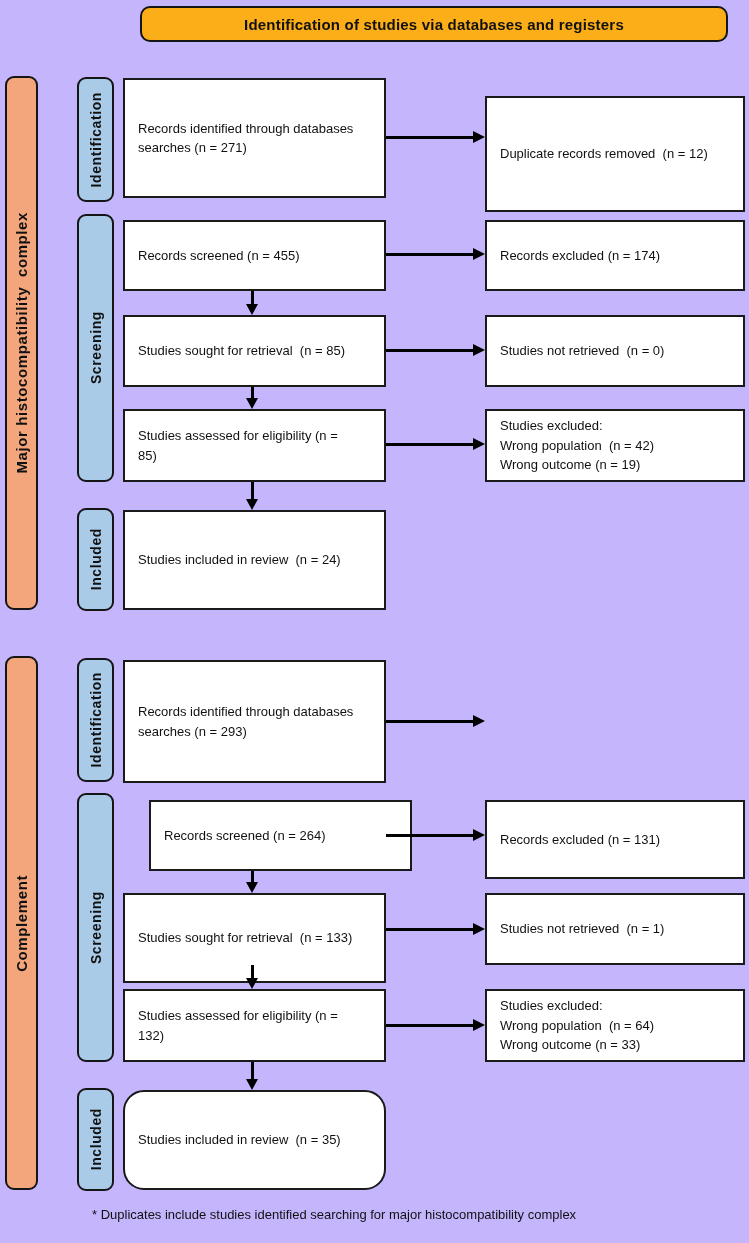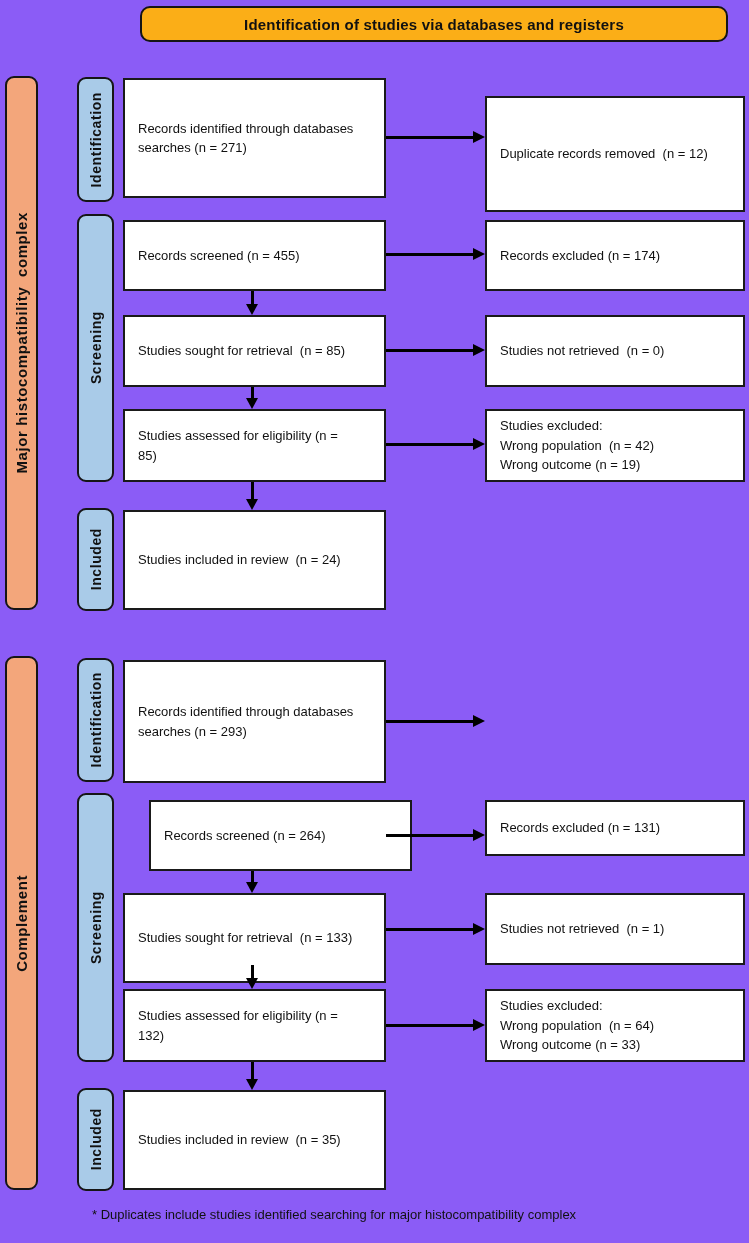--- a/index.html
+++ b/index.html
@@ -1,17 +1,17 @@
 <!DOCTYPE html>
 <html><head>
 <meta charset="utf-8">
 <style>
   html,body{margin:0;padding:0;background:#fff;}
   #figure{
-    position:relative;width:749px;height:1243px;background:#8b5cf6;
+    position:relative;width:749px;height:1243px;background:#c4b5fd;
     font-family:"Liberation Sans","DejaVu Sans",sans-serif;color:#111;
     overflow:hidden;
   }
   
   .banner{
     position:absolute;left:140px;top:6px;width:588px;height:36px;
     background:#FBAE17;border:2.5px solid #151515;border-radius:10px;
     display:flex;align-items:center;justify-content:center;
     font-weight:bold;font-size:15px;letter-spacing:.2px;box-sizing:border-box;
   }
@@ -145,25 +145,25 @@
   <div class="box lbox" style="top:800px;height:71px;margin-left:26px;">
     <div class="txt">Records screened (n = 264)</div>
   </div>
   <div class="box lbox" style="top:893px;height:90px;">
     <div class="txt">Studies sought for retrieval  (n = 133)</div>
   </div>
   <div class="box lbox" style="top:989px;height:73px;">
     <div class="txt">Studies assessed for eligibility (n =
 132)</div>
   </div>
-  <div class="box lbox" style="top:1090px;height:100px;">
+  <div class="box lbox" style="top:1090px;height:100px;border-radius:21px;">
     <div class="txt">Studies included in review  (n = 35)</div>
   </div>
 
-  <div class="box rbox" style="top:800px;height:56px;">
+  <div class="box rbox" style="top:800px;height:79px;">
     <div class="txt">Records excluded (n = 131)</div>
   </div>
   <div class="box rbox" style="top:893px;height:72px;">
     <div class="txt">Studies not retrieved  (n = 1)</div>
   </div>
   <div class="box rbox" style="top:989px;height:73px;">
     <div class="txt">Studies excluded:
 Wrong population  (n = 64)
 Wrong outcome (n = 33)</div>
   </div>

